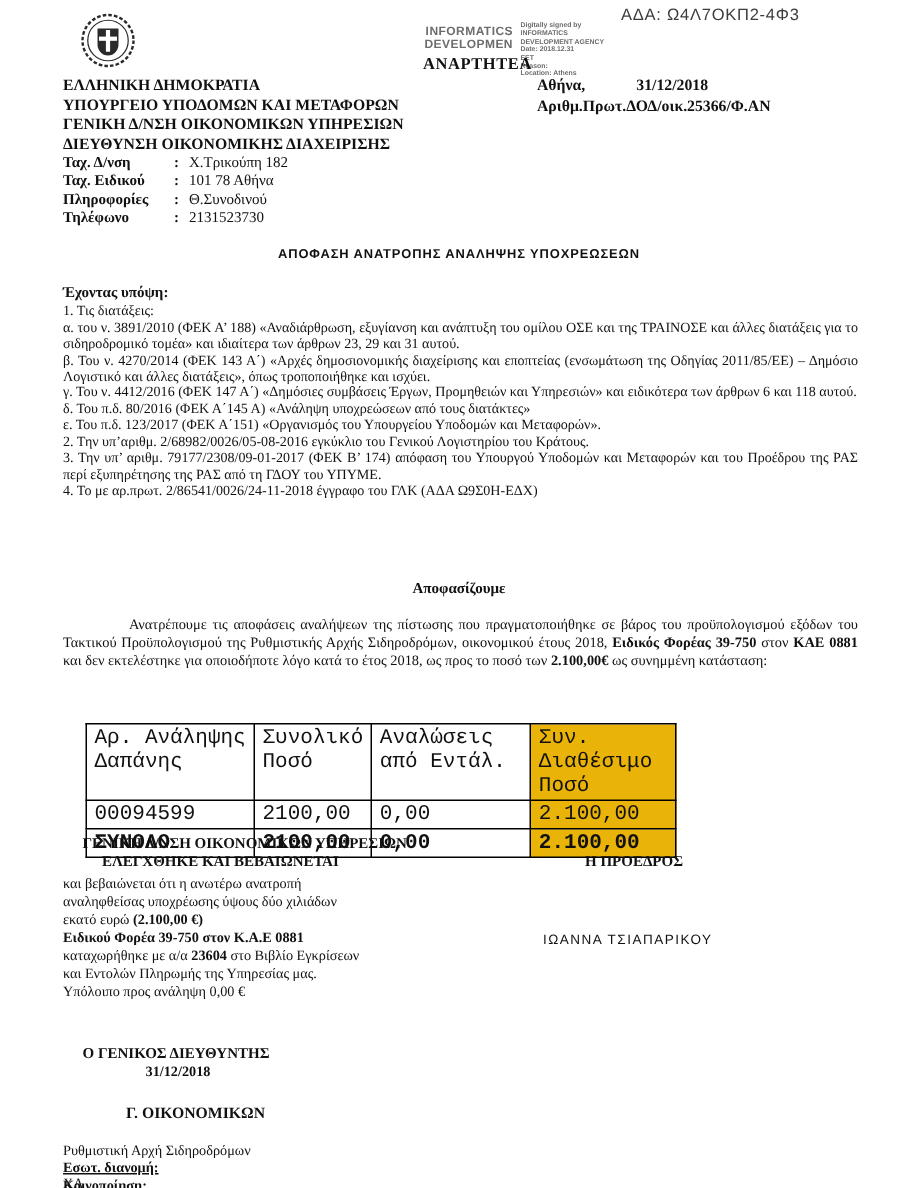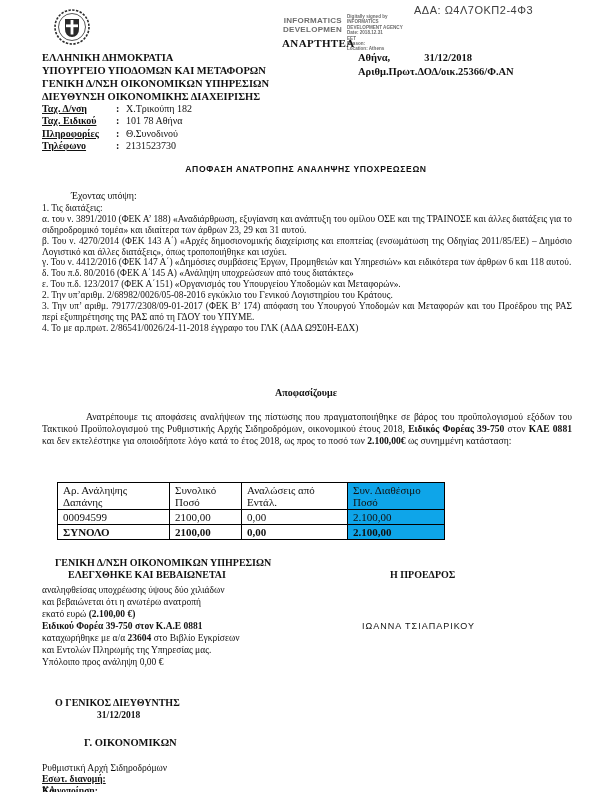--- a/index.html
+++ b/index.html
@@ -20,41 +20,41 @@
   .stamp-sig{left:347px;top:14px;width:70px;color:#6d6d6d;font-size:4.6px;
     line-height:5.4px;font-weight:bold;}
   .anartitea{left:282px;top:37px;font-size:11px;font-weight:bold;letter-spacing:.4px;}
 
   .org-block{left:42px;top:51px;width:310px;font-size:10.5px;font-weight:bold;line-height:13px;}
   .hdr-right{left:358px;top:51px;width:246px;font-size:10.5px;font-weight:bold;line-height:13.5px;}
   .hdr-right .date{margin-left:34px;}
 
   .contact{left:42px;top:103px;width:300px;font-size:10px;line-height:12.4px;}
   .contact .row{display:flex;}
-  .contact .lbl{font-weight:bold;width:74px;flex:none;text-decoration:underline;}
+  .contact .lbl{font-weight:bold;width:74px;flex:none;}
   .contact .sep{width:10px;flex:none;font-weight:bold;}
 
   .subject{left:0;top:164px;width:612px;text-align:center;
     font-size:8.6px;font-weight:bold;letter-spacing:.6px;}
 
   .consider{left:42px;top:191px;width:530px;font-size:9.4px;line-height:10.9px;text-align:justify;}
-  .consider .head{font-weight:normal;font-size:10px;margin-bottom:1px;margin-left:29px;}
+  .consider .head{font-weight:bold;font-size:10px;margin-bottom:1px;}
 
   .dec-head{left:0;top:387px;width:612px;text-align:center;font-size:10px;font-weight:bold;}
   .dec-para{left:42px;top:411px;width:530px;font-size:9.6px;line-height:11.9px;
     text-align:justify;text-indent:44px;}
 
   .alloc{left:57px;top:482px;border-collapse:collapse;
-    font-family:Liberation Serif, serif;font-size:11px;}
+    font-family:Liberation Mono, monospace;font-size:14px;}
   .alloc th,.alloc td{border:1px solid #000;padding:1px 5px;text-align:left;
     font-weight:normal;vertical-align:top;}
   .alloc th{height:24px;}
   .alloc col.c1{width:112px;} .alloc col.c2{width:72px;}
   .alloc col.c3{width:106px;} .alloc col.c4{width:97px;}
-  .alloc th:nth-child(4),.alloc td:nth-child(4){background:#0ea5e9;}
+  .alloc th:nth-child(4),.alloc td:nth-child(4){background:#eab308;}
   .alloc tr.total td{font-weight:bold;}
 
   .cert-dept{left:55px;top:557px;font-size:10px;font-weight:bold;line-height:12px;}
   .cert-dept .l2{margin-left:13px;}
   .pres-title{left:390px;top:569px;font-size:10px;font-weight:bold;}
   .cert-body{left:42px;top:584px;width:240px;font-size:9.5px;line-height:12px;}
   .pres-name{left:362px;top:621px;font-size:9px;letter-spacing:1px;}
 
   .dir-title{left:55px;top:697px;font-size:10px;font-weight:bold;}
   .dir-date{left:97px;top:710px;font-size:9.5px;font-weight:bold;}
@@ -186,22 +186,22 @@
   </table>
 
   <div class="abs cert-dept">
     <div>ΓΕΝΙΚΗ Δ/ΝΣΗ ΟΙΚΟΝΟΜΙΚΩΝ ΥΠΗΡΕΣΙΩΝ</div>
     <div class="l2">ΕΛΕΓΧΘΗΚΕ  ΚΑΙ ΒΕΒΑΙΩΝΕΤΑΙ</div>
   </div>
 
   <div class="abs pres-title">Η ΠΡΟΕΔΡΟΣ</div>
 
   <div class="abs cert-body">
+    <div>και βεβαιώνεται ότι η ανωτέρω ανατροπή</div>
     <div>αναληφθείσας υποχρέωσης ύψους  δύο χιλιάδων</div>
-    <div>και βεβαιώνεται ότι η ανωτέρω ανατροπή</div>
     <div><span>εκατό  ευρώ  </span><span class="bold">(2.100,00 €)</span></div>
     <div class="bold">Ειδικού Φορέα 39-750 στον Κ.Α.Ε 0881</div>
     <div><span>καταχωρήθηκε με α/α  </span><span class="bold">23604</span><span>    στο Βιβλίο Εγκρίσεων</span></div>
     <div>και Εντολών Πληρωμής της Υπηρεσίας μας.</div>
     <div>Υπόλοιπο προς ανάληψη  0,00  €</div>
   </div>
 
   <div class="abs pres-name sans">ΙΩΑΝΝΑ ΤΣΙΑΠΑΡΙΚΟΥ</div>
 
   <div class="abs dir-title">Ο ΓΕΝΙΚΟΣ ΔΙΕΥΘΥΝΤΗΣ</div>

